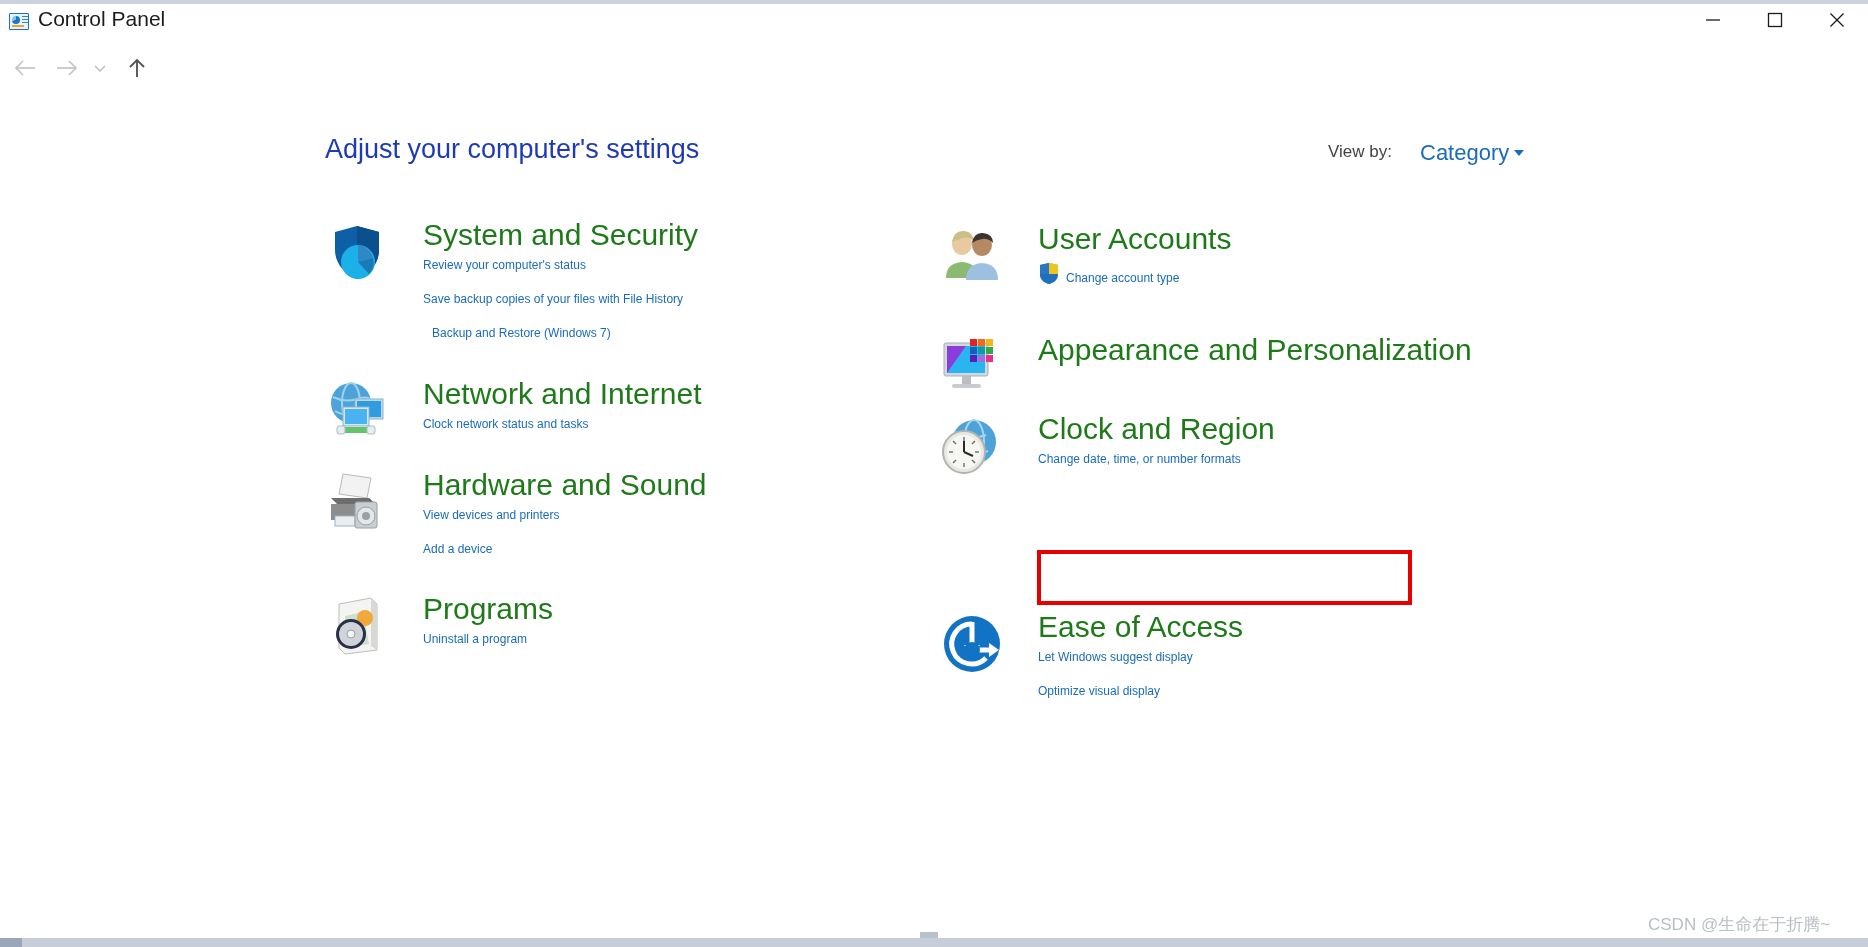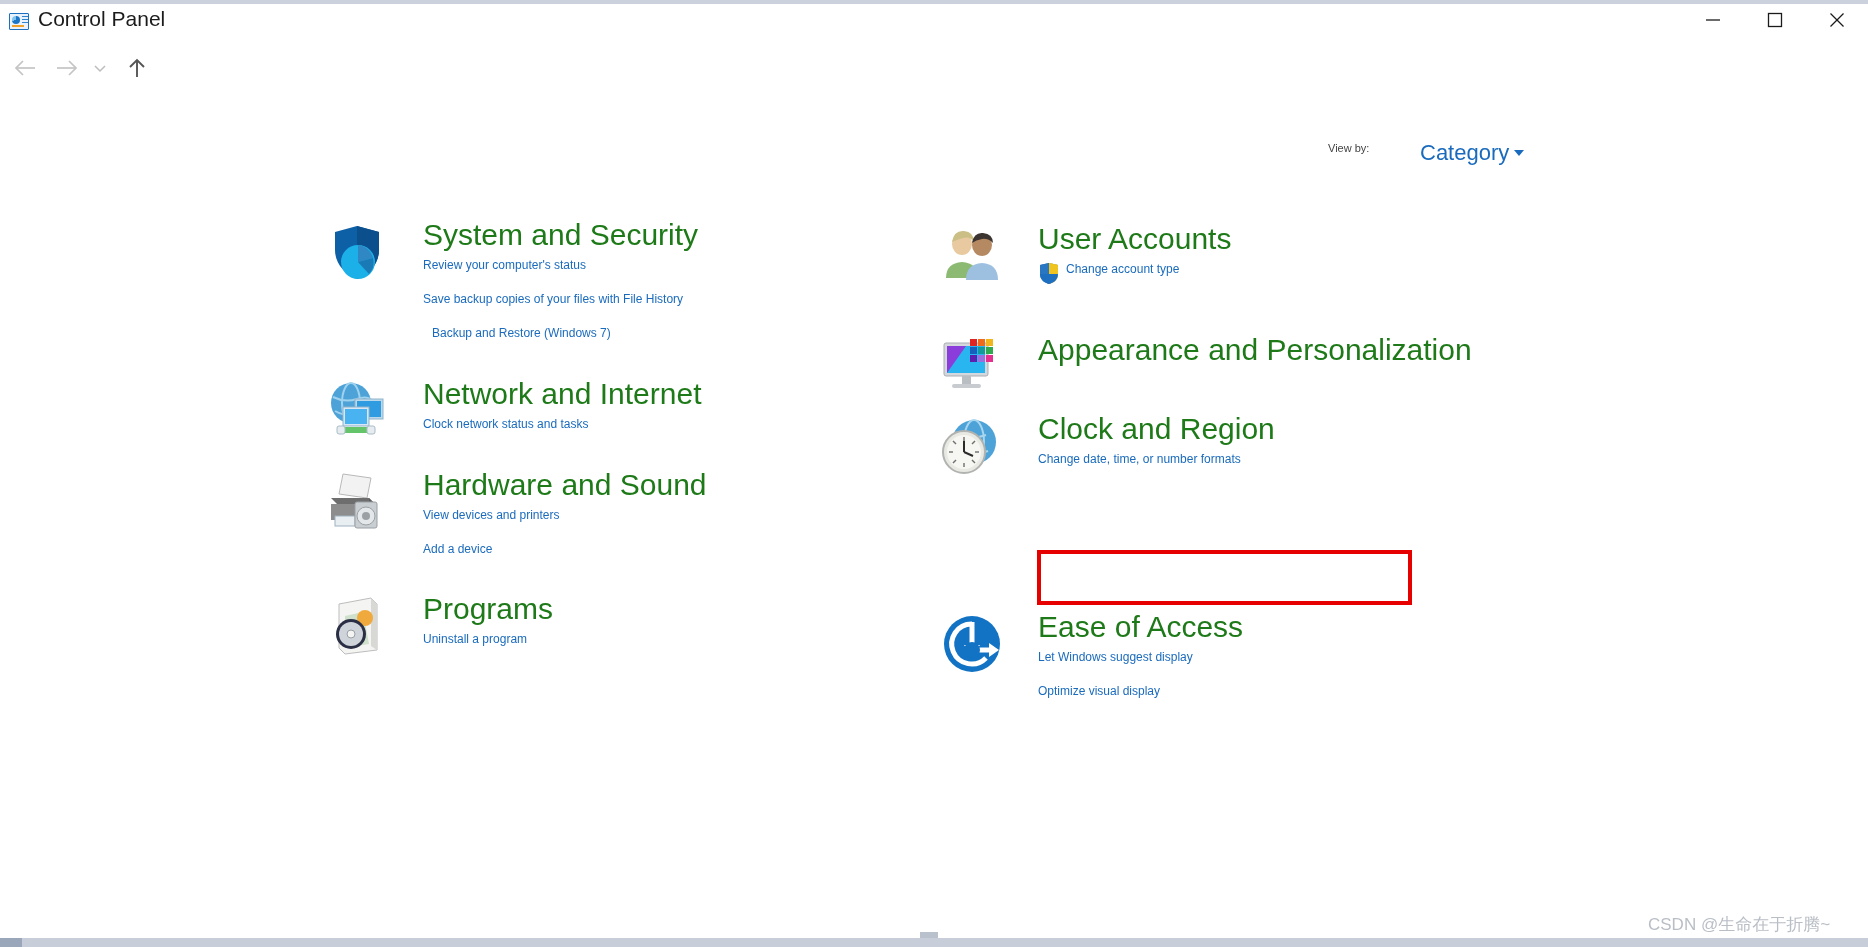--- a/index.html
+++ b/index.html
@@ -83,21 +83,21 @@
   #search-icon{position:absolute;right:10px;top:5px;width:20px;height:20px;}
 
   
   #content{
     position:absolute;left:0;top:92px;width:1868px;height:828px;background:#ffffff;
   }
   #page-title{
     position:absolute;left:325px;top:42px;font-size:27px;color:#1f3bb3;white-space:nowrap;
   }
   #viewby{
-    position:absolute;left:1328px;top:50px;font-size:11px;color:#444444;white-space:nowrap;
+    position:absolute;left:1328px;top:50px;font-size:17px;color:#444444;white-space:nowrap;
   }
   #viewby-value{
     position:absolute;left:1420px;top:48px;font-size:22px;color:#1a6bbd;white-space:nowrap;
     cursor:default;
   }
   #viewby-caret{
     position:absolute;left:1514px;top:58px;width:0;height:0;
     border-left:5px solid transparent;border-right:5px solid transparent;
     border-top:6px solid #1a6bbd;cursor:default;
   }
@@ -107,21 +107,21 @@
   .cat-title{
     position:absolute;left:98px;top:-2px;font-size:30px;color:#1e7a18;white-space:nowrap;
     cursor:default;
   }
   .cat-link{
     position:absolute;left:98px;font-size:12px;color:#1a6bbd;white-space:nowrap;cursor:default;
   }
   .cat-link.l1{top:38px;}
   .cat-link.l2{top:72px;}
   .cat-link.l3{top:106px;margin-left:9px;}
-  .cat-link.shielded{left:126px;}
+  .cat-link.shielded{left:126px;margin-top:9px;}
   .uac-shield{position:absolute;left:98px;top:38px;width:22px;height:23px;}
 
   
   #highlight-rect{
     position:absolute;left:1037px;top:458px;width:375px;height:55px;
     border:4px solid #e60000;box-sizing:border-box;pointer-events:none;
   }
 
   
   #statusbar{
@@ -233,20 +233,21 @@
       <svg width="20" height="20" viewBox="0 0 20 20">
         <circle cx="8.5" cy="8" r="5" fill="none" stroke="#3a3a3a" stroke-width="1.6"></circle>
         <line x1="12.3" y1="12" x2="17" y2="17.5" stroke="#3a3a3a" stroke-width="1.8"></line>
       </svg>
     </div>
   </div>
 </div>
 
 <div id="content">
 
+  <div id="page-title">Adjust your computer's settings</div>
 
   <div id="viewby">View by:</div>
   <div id="viewby-value">Category</div>
   <div id="viewby-caret"></div>
 
   <div class="cat" style="left:325px;top:128px;">
     <div class="cat-icon">
       <svg width="64" height="64" viewBox="0 0 64 64">
         <path d="M10 12 L32 6 L54 12 L54 30 C54 44 44 54 32 59 C20 54 10 44 10 30 Z" fill="#0d5fa6"></path>
         <path d="M32 6 L54 12 L54 30 C54 44 44 54 32 59 Z" fill="#0b4f8c"></path>

